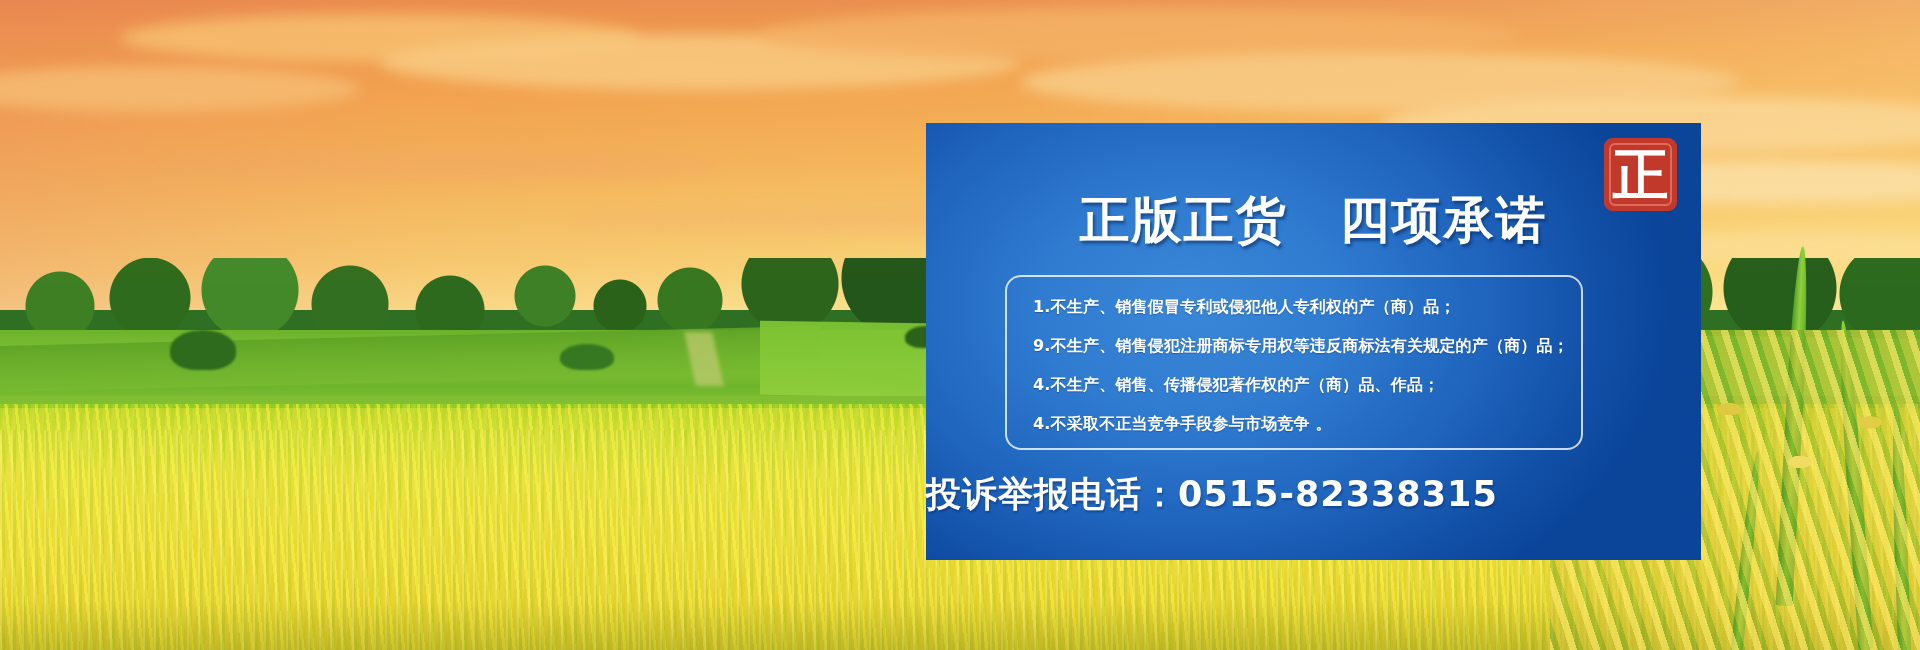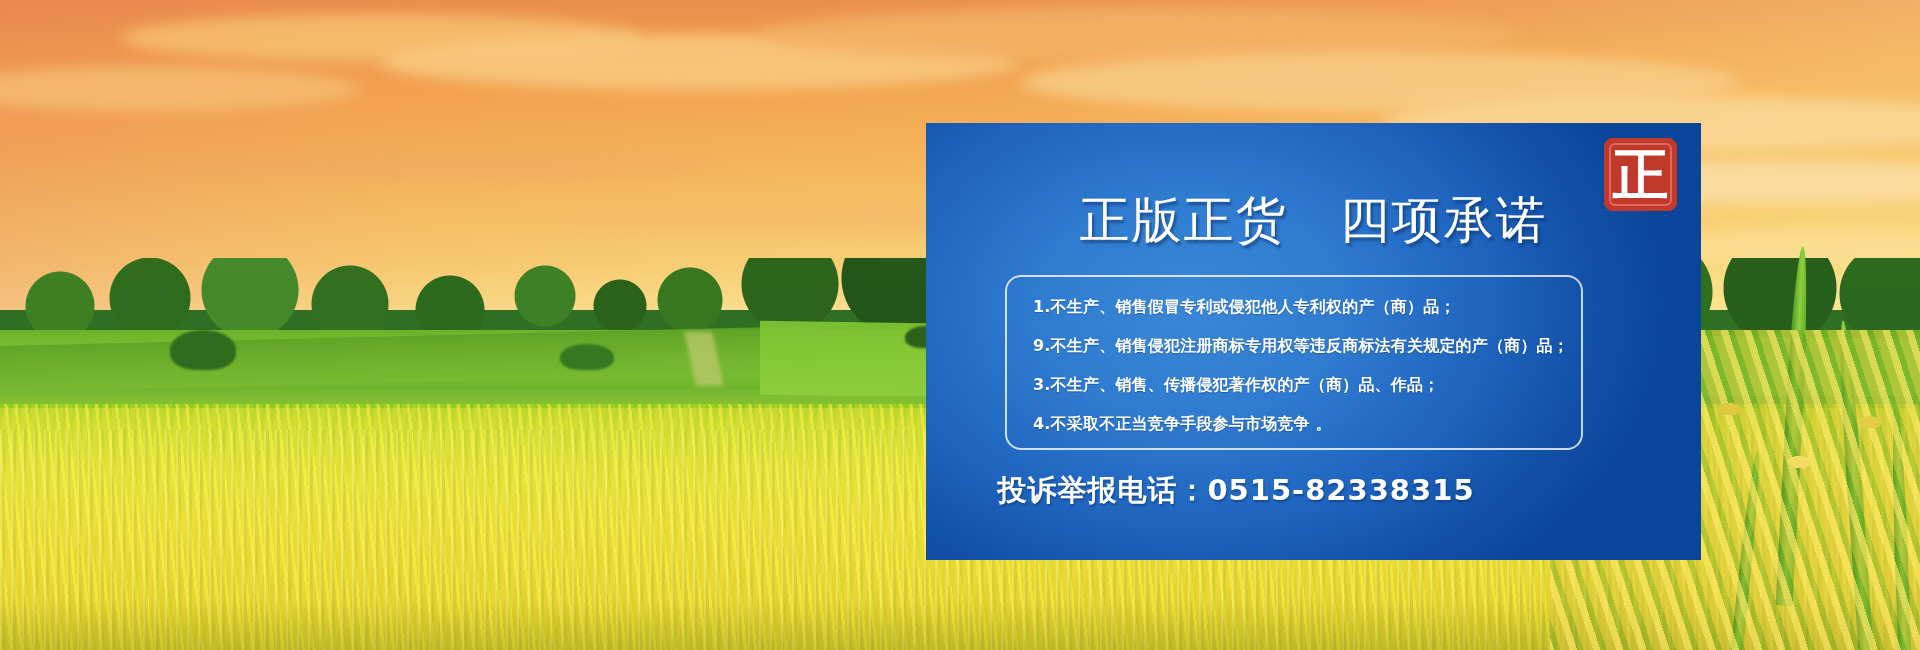--- a/index.html
+++ b/index.html
@@ -194,21 +194,21 @@
   .logo-glyph {
     position:absolute; inset:0; display:flex; align-items:center; justify-content:center;
     color:#fff; font-size:56px; line-height:1; font-weight:700;
     font-family:"DejaVu Sans","Liberation Sans",sans-serif;
     letter-spacing:0;
   }
 
   .headline {
     position:absolute; left:0; top:64px; width:775px;
     text-align:center; color:#ffffff;
-    font-size:50px; font-weight:400; letter-spacing:2px;
+    font-size:50px; font-weight:700; letter-spacing:2px;
     text-shadow:2px 3px 3px rgba(8,40,90,.55);
     font-family:"DejaVu Sans","Liberation Sans",sans-serif;
     white-space:pre;
   }
 
   .promise-box {
     position:absolute; left:79px; top:152px; width:578px; height:175px;
     border:2px solid rgba(255,255,255,.78); border-radius:16px;
     padding:22px 16px 0 0;
   }
@@ -216,22 +216,22 @@
   .promise-list li {
     color:#ffffff; font-size:16px; font-weight:700; line-height:1;
     margin-bottom:23px; white-space:nowrap; letter-spacing:.2px;
     font-family:"DejaVu Sans","Liberation Sans",sans-serif;
     text-shadow:0 1px 1px rgba(6,35,80,.35);
   }
   .promise-list li:last-child { margin-bottom:16px; }
 
   .hotline {
     position:absolute; left:0; top:348px; width:620px;
-    text-align:center; color:#ffffff;
-    font-size:29px; font-weight:700; letter-spacing:1px;
+    color:#ffffff;
+    font-size:35px; font-weight:700; letter-spacing:1px;
     font-family:"DejaVu Sans","Liberation Sans",sans-serif;
     text-shadow:1px 2px 2px rgba(8,40,90,.45);
   }
 </style>
 </head>
 <body>
 
 <div class="stage">
 
   <div class="photo">
@@ -282,21 +282,21 @@
       <div class="logo-inner"></div>
       <div class="logo-glyph">正</div>
     </div>
 
     <div class="headline">正版正货　四项承诺</div>
 
     <div class="promise-box">
       <ul class="promise-list">
         <li>1.不生产、销售假冒专利或侵犯他人专利权的产（商）品；</li>
         <li>9.不生产、销售侵犯注册商标专用权等违反商标法有关规定的产（商）品；</li>
-        <li>3.不生产、销售、传播侵犯著作权的产（商）品、作品；</li>
+        <li>4.不生产、销售、传播侵犯著作权的产（商）品、作品；</li>
         <li>4.不采取不正当竞争手段参与市场竞争 。</li>
       </ul>
     </div>
 
     <div class="hotline">投诉举报电话：0515-82338315</div>
 
   </div>
 
 </div>
 

